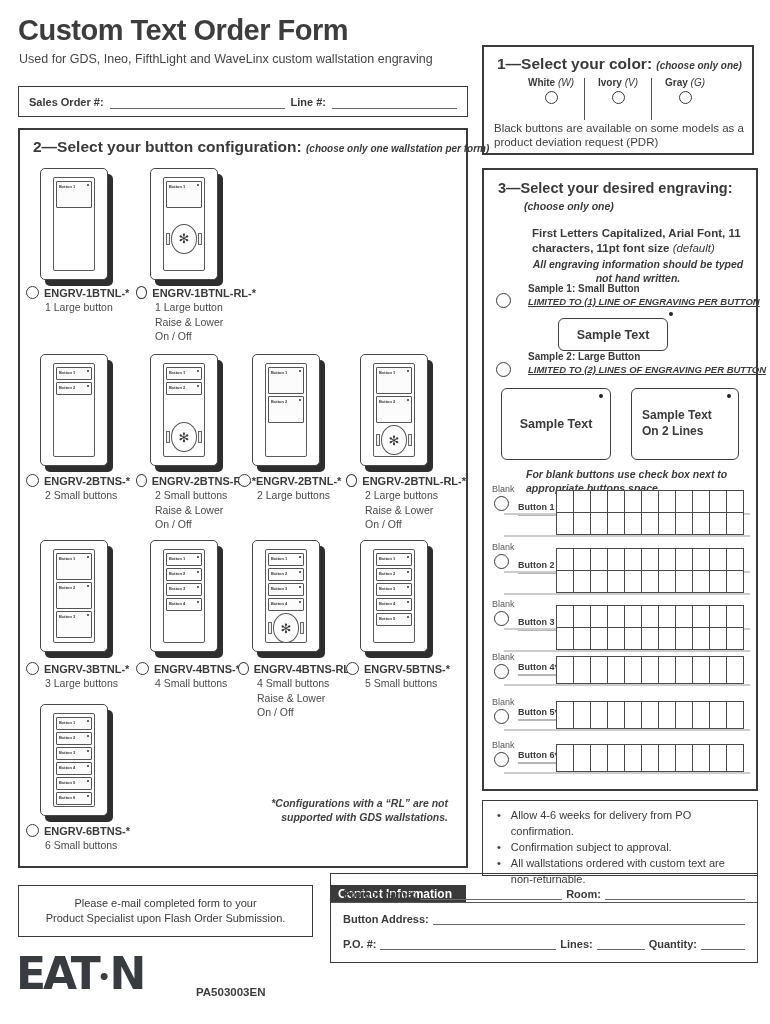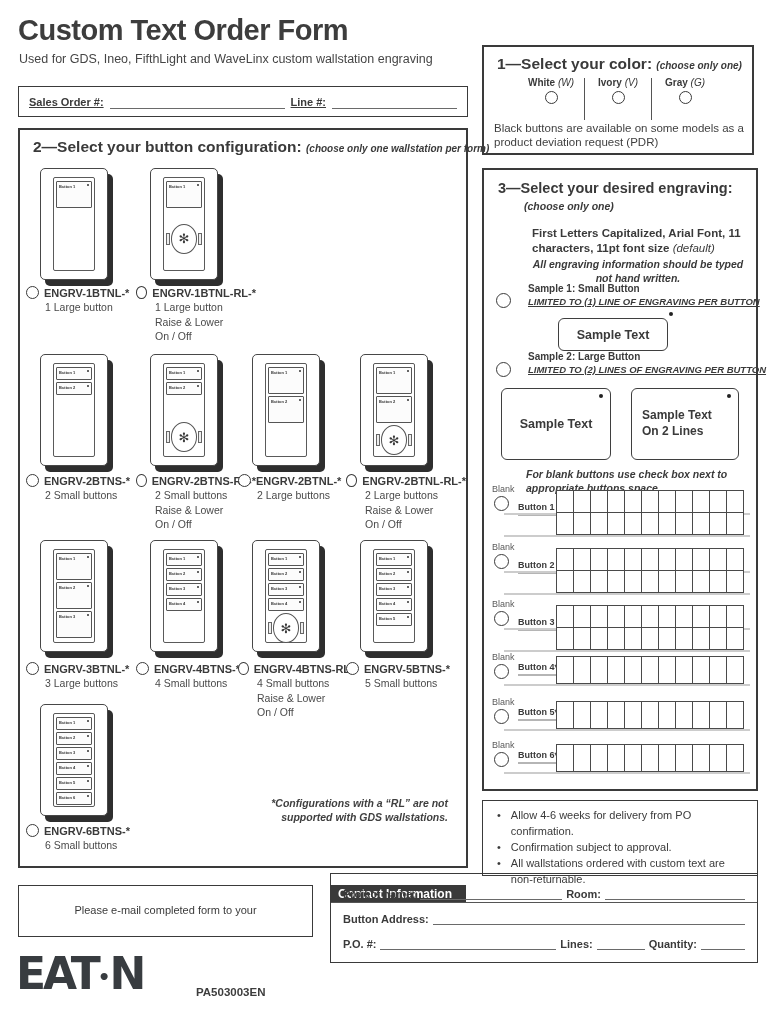--- a/index.html
+++ b/index.html
@@ -3,21 +3,21 @@
 <meta charset="utf-8">
 <style>
   html,body{margin:0;padding:0;background:#fff;}
   .page{position:relative;width:770px;height:1024px;background:#fff;overflow:hidden;
         font-family:"Liberation Sans",sans-serif;color:#3a3a3a;}
   .it{font-style:italic;font-weight:normal;}
   
   .h1{position:absolute;left:18px;top:14px;font-size:29px;font-weight:bold;color:#3d3d3d;letter-spacing:-.5px;}
   .sub{position:absolute;left:19px;top:52px;font-size:12.5px;color:#454545;}
   .sales-box{position:absolute;left:18px;top:86px;width:450px;height:31px;border:1.5px solid #3a3a3a;
-             display:flex;align-items:center;padding:8px 10px;gap:6px;box-sizing:border-box;text-decoration:underline;}
+             display:flex;align-items:center;padding:8px 10px;gap:6px;box-sizing:border-box;}
   .lbl{font-weight:bold;font-size:11px;white-space:nowrap;}
   .wline{border-bottom:1px solid #6a6a6a;height:13px;}
   .grow{flex:1;}
   .grow14{flex:1.4;}
   
   .sec2{position:absolute;left:18px;top:128px;width:450px;height:740px;border:2px solid #3a3a3a;box-sizing:border-box;}
   .sec-title{position:absolute;left:13px;top:8px;font-size:15.5px;font-weight:bold;white-space:nowrap;}
   .hint{font-size:10px;font-style:italic;font-weight:bold;}
   .sec1{position:absolute;left:482px;top:45px;width:272px;height:110px;border:2px solid #3a3a3a;box-sizing:border-box;}
   .sec3{position:absolute;left:482px;top:168px;width:276px;height:623px;border:2px solid #3a3a3a;box-sizing:border-box;}
@@ -617,20 +617,21 @@
         <span>Confirmation subject to approval.</span>
       </div>
       <div class="bullet">
         <span class="b">•</span>
         <span>All wallstations ordered with custom text are non-returnable.</span>
       </div>
     </div>
 
   <div class="emailbox">
     <span>Please e-mail completed form to your</span>
+    <span>Product Specialist upon Flash Order Submission.</span>
   </div>
 
   <div class="logo"><span>EAT</span><span class="odot">•</span><span>N</span></div>
   <div class="docnum">PA503003EN</div>
 
   <div class="contact-bar">Contact Information</div>
   <div class="contact-rule"></div>
   <div class="contact-box">
     <div class="crow">
       <span class="lbl">Project name:</span>

